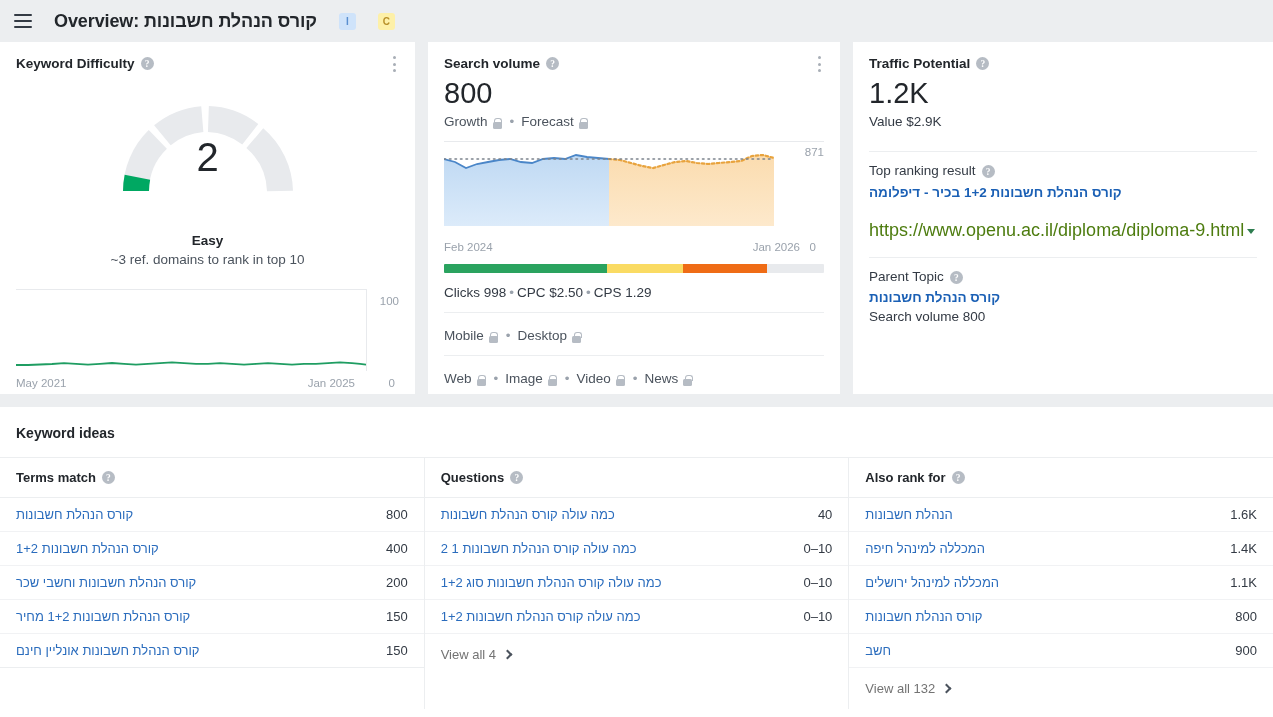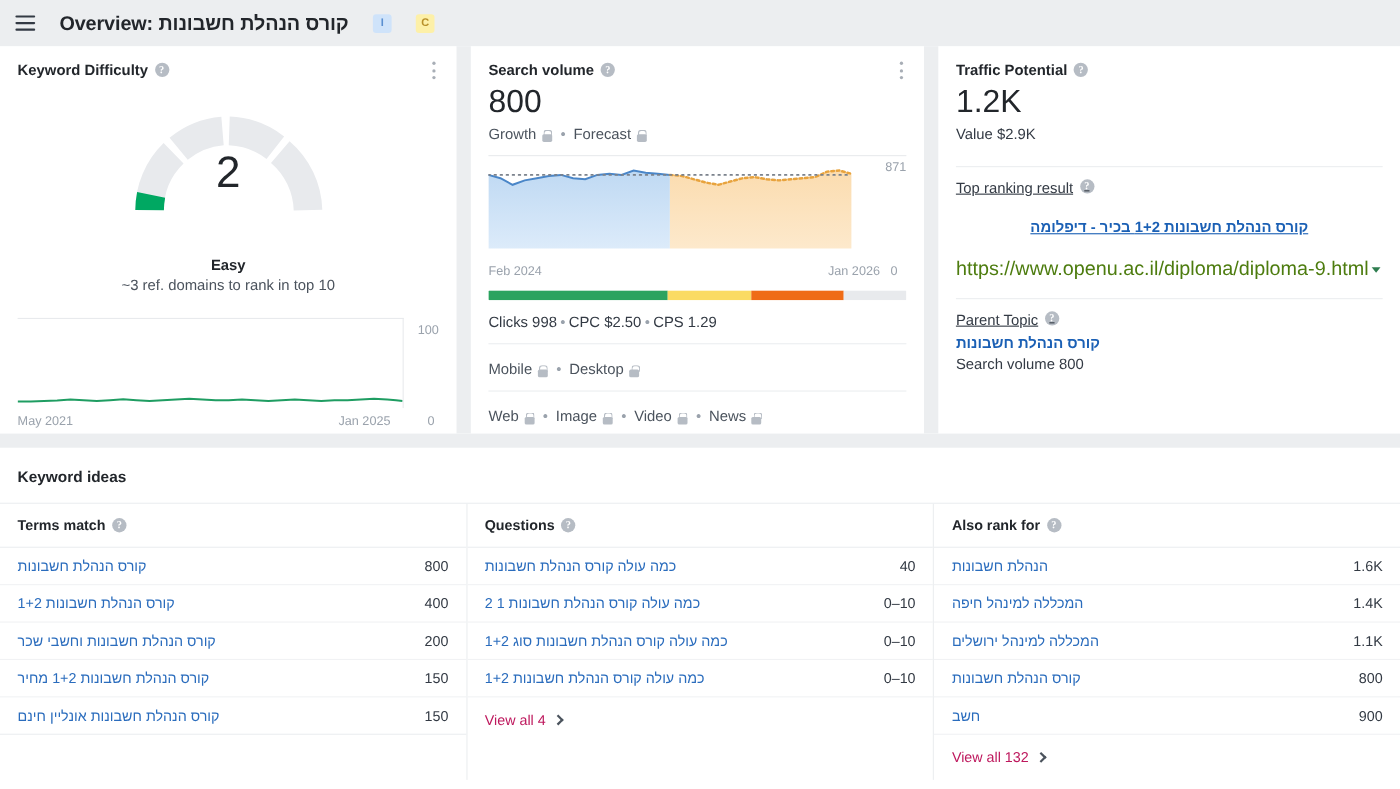--- a/index.html
+++ b/index.html
@@ -108,23 +108,23 @@
   .clickbar { display:flex; height:9px; border-radius:1px; overflow:hidden;
      margin-top: 28px; }
   .clickbar span { display:block; height:100%; }
 
   .metricline { font-size:13.5px; color:#333a44; margin-top: 12px; }
   .divider { border-top:1px solid #eceef0; margin-top: 12px; }
   .rowpad { padding-top: 11px; }
 
   
   .tp-sub { font-size:13.5px; color:#333a44; margin-top: 4px; }
-  .tp-sectlabel { font-size:13.5px; color:#333a44; display:flex; align-items:flex-start;text-decoration:underline; }
+  .tp-sectlabel { font-size:13.5px; color:#333a44; display:flex; align-items:flex-end; }
   .tp-link-heb { color:#1b60b5; font-weight:bold; font-size:13.5px; direction:rtl;
-     text-align:center; margin-top:21px; cursor:pointer;text-decoration:underline; }
+     text-align:left; margin-top:7px; cursor:pointer; }
   .tp-url { color:#4d7c0f; font-size:18px; margin-top:20px; cursor:pointer; }
   .caret-down { display:inline-block; width:0;height:0; margin-left:3px;
      border-left:4px solid transparent; border-right:4px solid transparent;
      border-top:5px solid #2e7d4f; vertical-align: middle; }
   .tp-pt-link { color:#1b60b5; font-weight:bold; font-size:13.5px; direction:rtl;
      text-align:left; margin-top:6px; cursor:pointer; }
   .tp-pt-sv { font-size:13.5px; color:#333a44; margin-top:4px; }
 
   
   .ideas-wrap { background:#fff; border-top: 13px solid #eceef0; }
@@ -136,21 +136,21 @@
   .icol-head { display:flex; align-items:center; padding: 12px 16px;
      font-size:13px; font-weight:bold; color:#22262b;
      border-bottom:1px solid #eceef0; }
   .irow { display:flex; align-items:center; justify-content:space-between;
      padding: 9px 16px; border-bottom:1px solid #f1f2f4; gap: 10px; }
   .irow:last-of-type { border-bottom:1px solid #eceef0; }
   .ikw { color:#2a6cbd; font-size:13px; direction:rtl; text-align:left;
      unicode-bidi: plaintext; cursor:pointer; white-space: nowrap; }
   .ival { color:#333a44; font-size:13px; white-space:nowrap; }
   .viewall { display:flex; align-items:center; gap:8px; padding: 13px 16px;
-     font-size:13px; color:#be185d; cursor:pointer; }
+     font-size:13px; color:#737373; cursor:pointer; }
   .chev { display:inline-block; width:7px; height:7px;
      border-right:2px solid #4b535d; border-top:2px solid #4b535d;
      transform: rotate(45deg); }
 </style>
 </head>
 <body>
 
 <div class="topbar">
   <div class="hamburger">
     <i></i>

